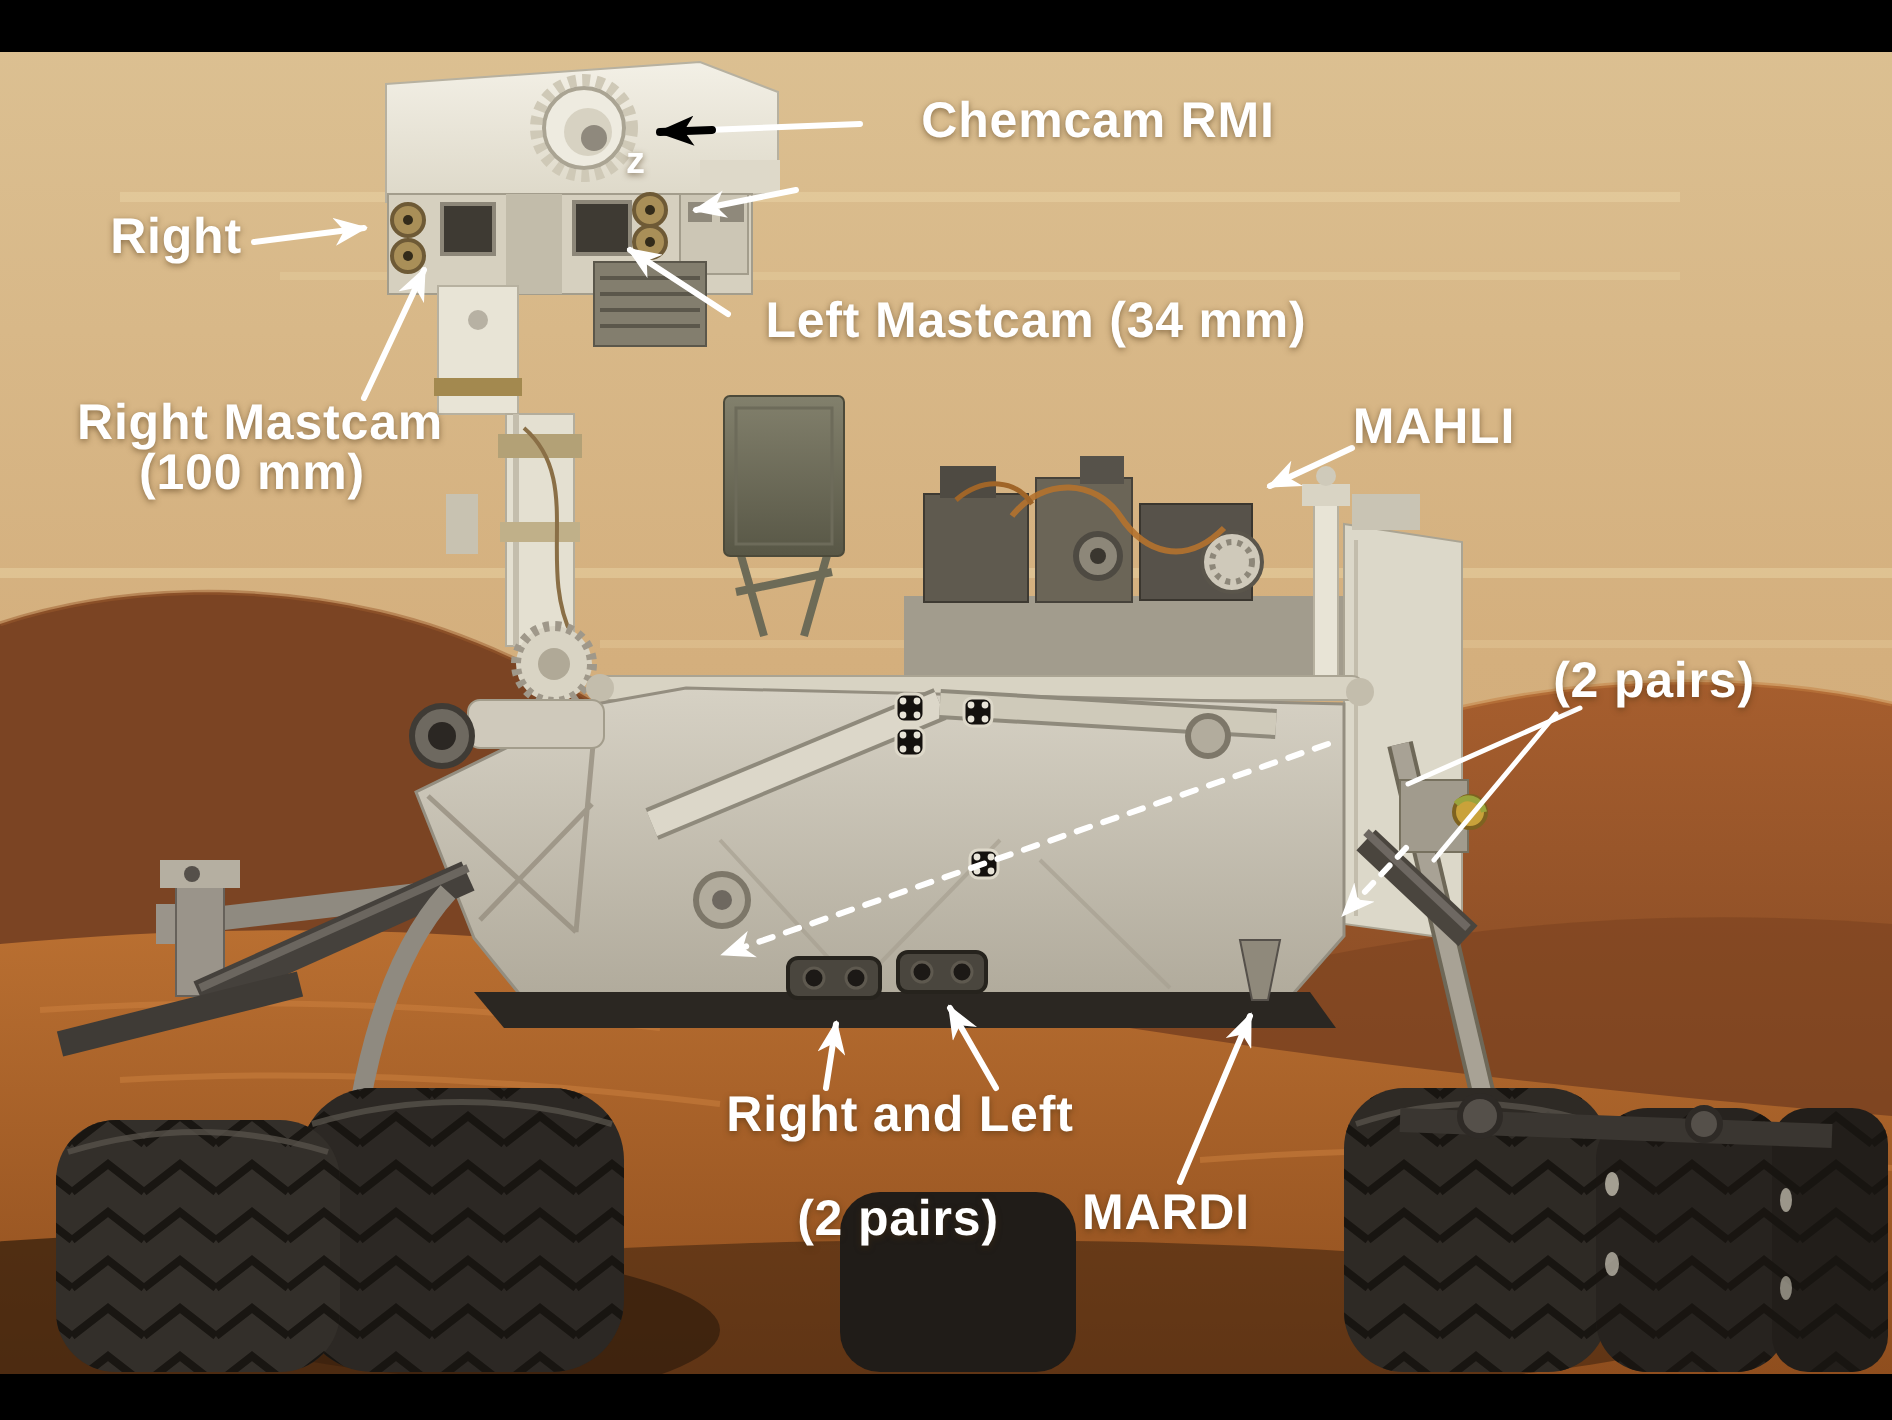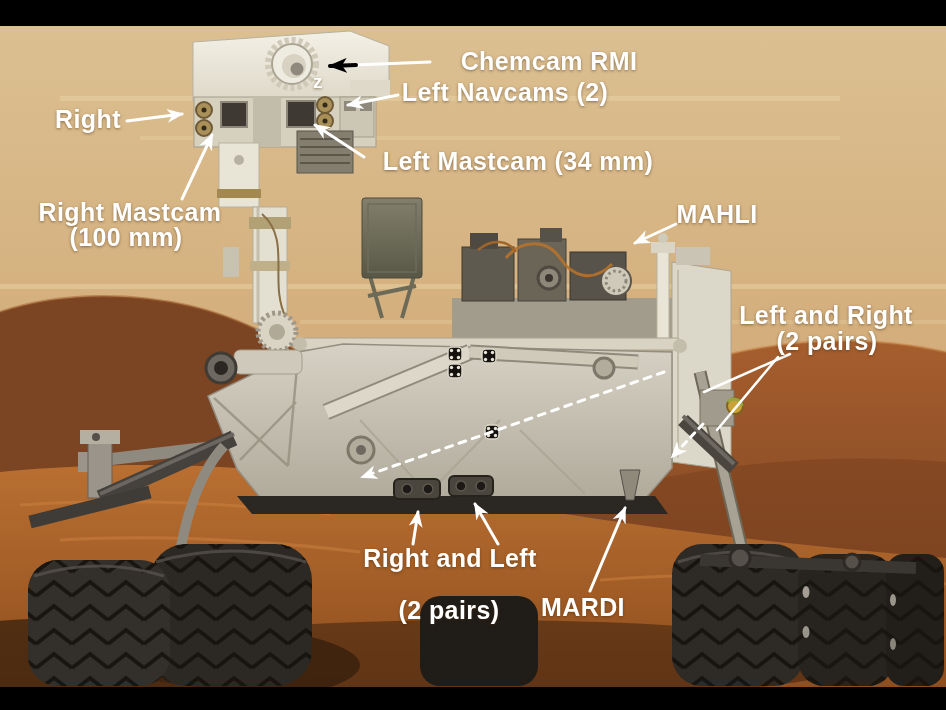--- a/index.html
+++ b/index.html
@@ -301,27 +301,25 @@
       <path d="M778,357 L717,430" stroke="#fff" stroke-width="2.5"></path>
       <path d="M664,372 L362,477" stroke="#fff" stroke-width="3" stroke-dasharray="7,7" marker-end="url(#aw)"></path>
       <path d="M703,424 L672,457" stroke="#fff" stroke-width="3" stroke-dasharray="6,6" marker-end="url(#aw)"></path>
       <path d="M413,544 L418,512" stroke="#fff" stroke-width="3" marker-end="url(#aw)"></path>
       <path d="M498,544 L475,504" stroke="#fff" stroke-width="3" marker-end="url(#aw)"></path>
       <path d="M590,591 L625,508" stroke="#fff" stroke-width="3" marker-end="url(#aw)"></path>
     </g>
   </svg>
 
   <div class="lbl" style="left:549px;top:61px">Chemcam RMI</div>
-  <div class="lbl" style="left:505px;top:92px">Left Navcams (2)</div>
   <div class="lbl" style="left:88px;top:119px">Right</div>
   <div class="lbl" style="left:518px;top:161px">Left Mastcam (34 mm)</div>
   <div class="lbl" style="left:130px;top:212px">Right Mastcam</div>
   <div class="lbl" style="left:126px;top:237px">(100 mm)</div>
   <div class="lbl" style="left:717px;top:214px">MAHLI</div>
-  <div class="lbl" style="left:826px;top:315px">Left and Right</div>
   <div class="lbl" style="left:827px;top:341px">(2 pairs)</div>
   <div class="lbl" style="left:450px;top:558px">Right and Left</div>
   <div class="lbl" style="left:449px;top:610px">(2 pairs)</div>
   <div class="lbl" style="left:583px;top:607px">MARDI</div>
   <div class="lbl small" style="left:318px;top:81px">z</div>
 
   <div class="frame-bar" id="frame-top"></div>
   <div class="frame-bar" id="frame-bottom"></div>
 </div>
 

